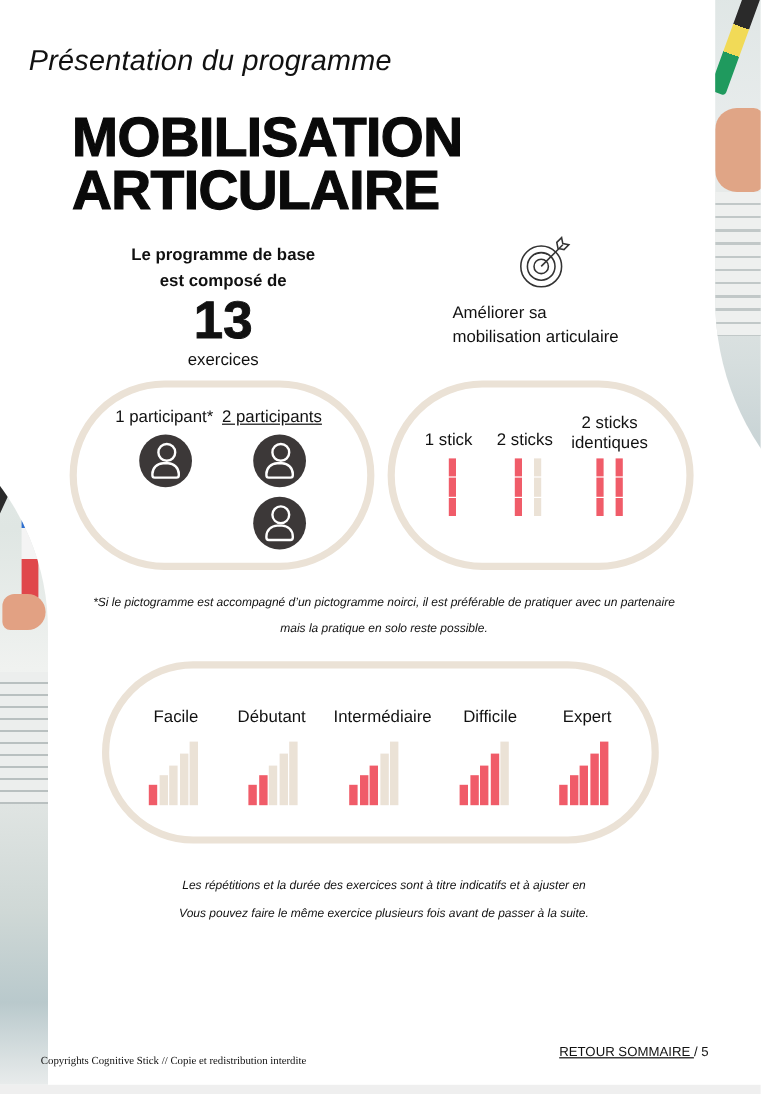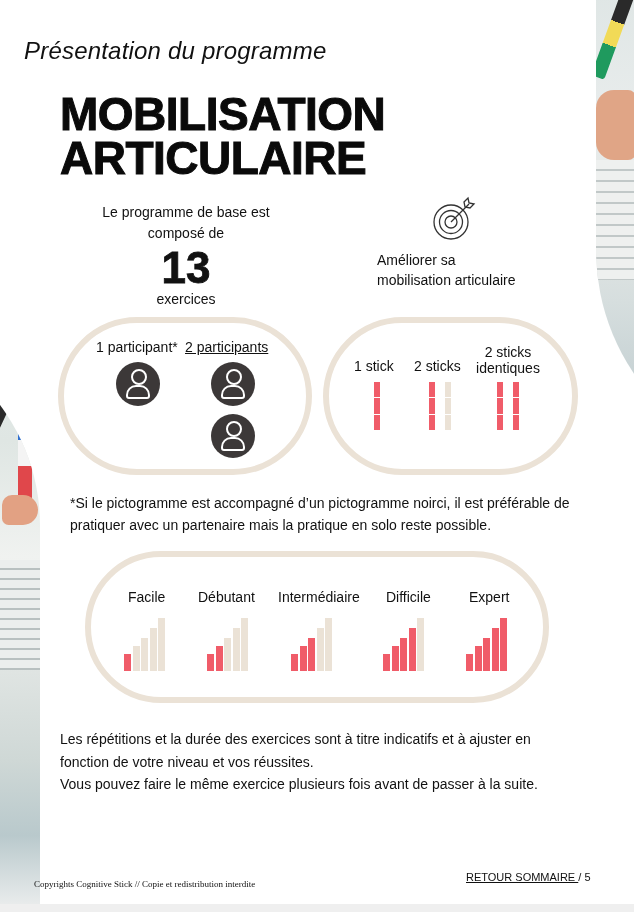--- a/index.html
+++ b/index.html
@@ -67,21 +67,21 @@
   .stick span { flex: 1; display: block; }
   .stick.red span { background: #f05c69; }
   .stick.beige span { background: #ebe2d6; }
 
   .lvl-bars { position: absolute; display: flex; align-items: flex-end; gap: 1.5px; height: 54px; }
   .lvl-bars span { width: 7px; display: block; }
   .b1 { height: 17px; } .b2 { height: 25px; } .b3 { height: 33px; } .b4 { height: 43px; } .b5 { height: 53px; }
   .on { background: #f05c69; }
   .off { background: #ebe2d6; }
 
-  .note { position: absolute; left: 60px; width: 520px; text-align: left; font-size: 14px; line-height: 22px; color: #111; }
+  .note { position: absolute; left: 60px; width: 520px; text-align: center; font-style: italic; font-size: 10px; line-height: 22px; color: #111; }
   .note-1 { top: 492px; }
   .note-2 { top: 728px; line-height: 22.5px; }
 
   .footer-copy { position: absolute; left: 34px; top: 879px; font-size: 9px; color: #111; font-family: Liberation Serif, serif; }
   .footer-nav { position: absolute; left: 466px; top: 871px; font-size: 11px; color: #111; }
   .footer-nav a { color: #111; text-decoration: underline; cursor: pointer; }
 </style>
 </head>
 <body>
 
@@ -99,21 +99,21 @@
     <div class="bldg-r"></div>
   </div>
 
   <div class="script-title">Présentation du programme</div>
   <div class="main-title">
     <div>MOBILISATION</div>
     <div>ARTICULAIRE</div>
   </div>
 
   <div class="count-block">
-    <div style="padding:0 14px;">Le programme de base est composé de</div>
+    <div style="padding:0 14px;font-weight:bold;">Le programme de base est composé de</div>
     <div class="count-number">13</div>
     <div class="count-unit">exercices</div>
   </div>
 
   <div class="goal-block">
     <svg class="goal-icon" viewBox="0 0 48 46" fill="none" stroke="#333" stroke-width="1.3">
       <circle cx="20" cy="26" r="17"></circle>
       <circle cx="20" cy="26" r="11.5"></circle>
       <circle cx="20" cy="26" r="6"></circle>
       <line x1="20" y1="26" x2="38" y2="8"></line>
@@ -211,21 +211,20 @@
   <div class="lvl-bars" style="left:466px; top:617px;">
     <span class="b1 on"></span>
       <span class="b2 on"></span>
       <span class="b3 on"></span>
       <span class="b4 on"></span>
       <span class="b5 on"></span>
   </div>
 
   <div class="note note-2">
     <div>Les répétitions et la durée des exercices sont à titre indicatifs et à ajuster en</div>
-    <div>fonction de votre niveau et vos réussites.</div>
     <div>Vous pouvez faire le même exercice plusieurs fois avant de passer à la suite.</div>
   </div>
 
   <div class="footer-copy">Copyrights Cognitive Stick // Copie et redistribution interdite</div>
   <div class="footer-nav">
     <a>RETOUR SOMMAIRE </a><span>/ </span><span>5</span>
   </div>
 </div>
 <div class="bottom-strip"></div>
 

